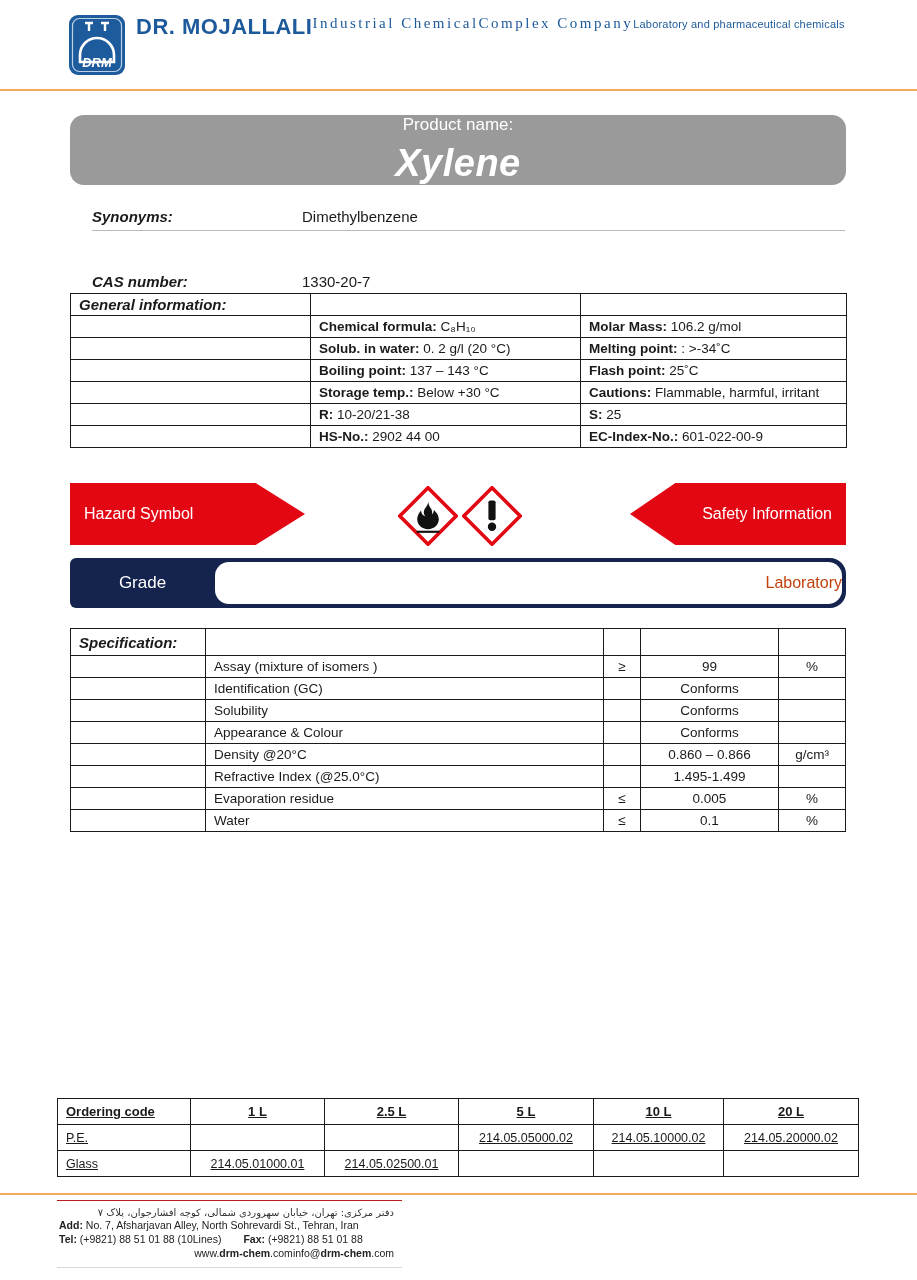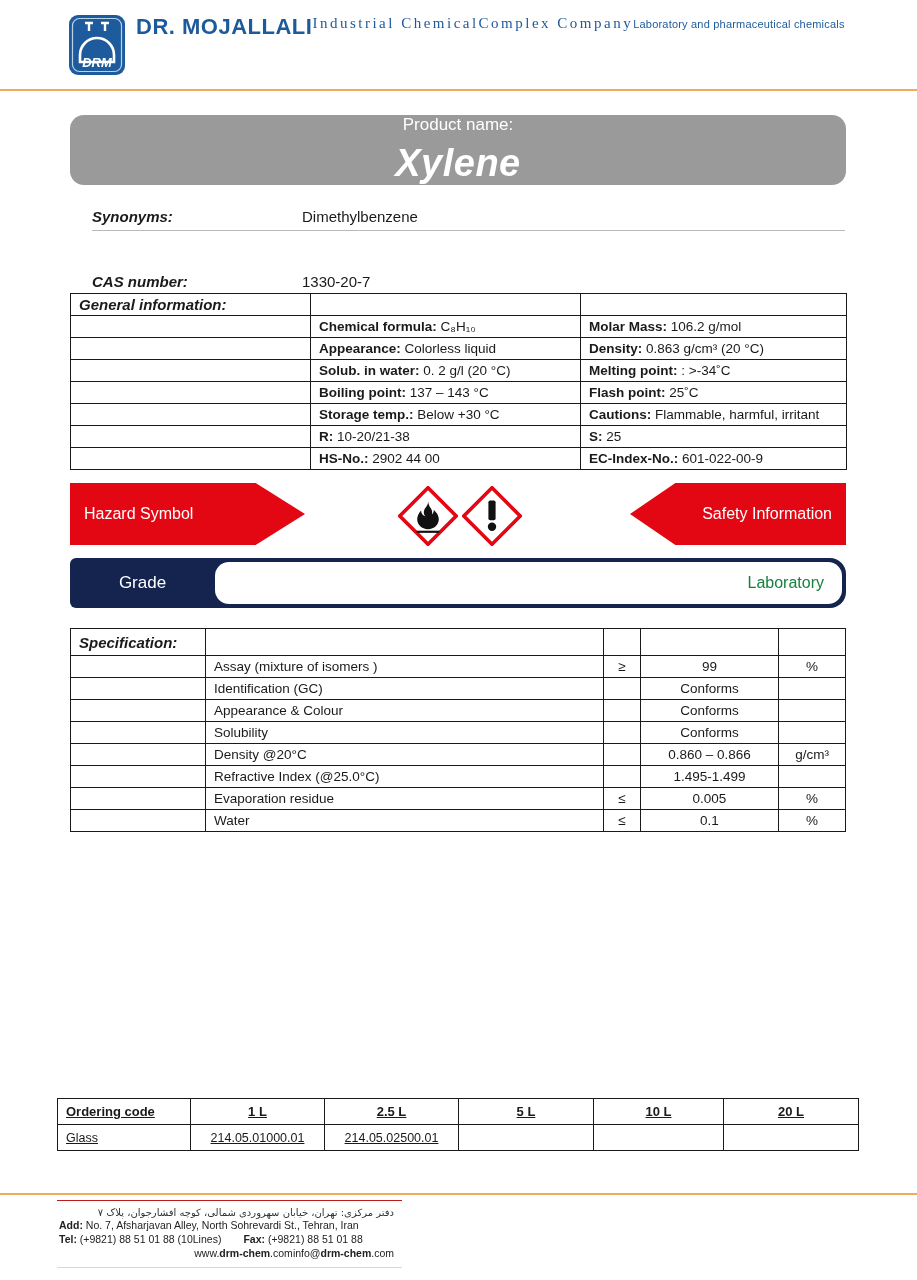--- a/index.html
+++ b/index.html
@@ -58,21 +58,21 @@
   .ghs.g1 { left:398px; }
   .ghs.g2 { left:462px; }
 
   
   .grade-bar { position:absolute; left:70px; top:558px; width:776px; height:50px;
     background:#14244e; border-radius:6px 16px 16px 6px; }
   .grade-label { position:absolute; left:0; top:0; width:145px; height:50px; color:#fff;
     display:flex; align-items:center; justify-content:center; font-size:17px; }
   .grade-value { position:absolute; left:145px; top:4px; right:4px; bottom:4px; background:#fff;
     border-radius:14px; display:flex; align-items:center; justify-content:flex-end;
-    padding-right:18px; font-size:16px; color:#15803d; }
+    font-size:16px; color:#c2410c; }
 
   
   .order-table { position:absolute; left:57px; top:1098px; width:801px;text-decoration:underline; }
   .order-table td { height:26px; font-size:12.5px; text-align:center; }
   .order-table td.first { text-align:left; }
   .order-table tr.head td { font-weight:bold; font-size:13px; }
 
   
   .footer-rule { position:absolute; left:0; top:1193px; width:917px; height:2px; background:#f3a95c; }
   .footer-box { position:absolute; left:57px; top:1200px; width:345px;
@@ -133,25 +133,20 @@
       <td></td>
           <td></td>
     </tr>
     <tr>
       <td></td>
       <td><b>Chemical formula:</b> <span>C₈H₁₀</span></td>
       <td><b>Molar Mass:</b> <span>106.2 g/mol</span></td>
     </tr>
     <tr>
       <td></td>
-      <td><b>Appearance:</b> <span>Colorless liquid</span></td>
-      <td><b>Density:</b> <span>0.863 g/cm³ (20 °C)</span></td>
-    </tr>
-    <tr>
-      <td></td>
       <td><b>Solub. in water:</b> <span>0. 2 g/l (20 °C)</span></td>
       <td><b>Melting point:</b> <span>: &gt;-34˚C</span></td>
     </tr>
     <tr>
       <td></td>
       <td><b>Boiling point:</b> <span>137 – 143 °C</span></td>
       <td><b>Flash point:</b> <span>25˚C</span></td>
     </tr>
     <tr>
       <td></td>
@@ -220,28 +215,28 @@
     </tr>
     <tr>
       <td></td>
       <td>Identification  (GC)</td>
       <td class="c-center"></td>
       <td class="c-center">Conforms</td>
       <td class="c-center"></td>
     </tr>
     <tr>
       <td></td>
+      <td>Solubility</td>
+      <td class="c-center"></td>
+      <td class="c-center">Conforms</td>
+      <td class="c-center"></td>
+    </tr>
+    <tr>
+      <td></td>
       <td>Appearance &amp; Colour</td>
-      <td class="c-center"></td>
-      <td class="c-center">Conforms</td>
-      <td class="c-center"></td>
-    </tr>
-    <tr>
-      <td></td>
-      <td>Solubility</td>
       <td class="c-center"></td>
       <td class="c-center">Conforms</td>
       <td class="c-center"></td>
     </tr>
     <tr>
       <td></td>
       <td>Density @20°C</td>
       <td class="c-center"></td>
       <td class="c-center">0.860 – 0.866</td>
       <td class="c-center">g/cm³</td>
@@ -282,20 +277,28 @@
     <tbody>
         <tr class="head">
       <td class="first">Ordering code</td>
       <td>1 L</td>
       <td>2.5 L</td>
       <td>5 L</td>
       <td>10 L</td>
       <td>20 L</td>
     </tr>
     <tr>
+      <td class="first">P.E.</td>
+      <td></td>
+      <td></td>
+      <td>214.05.05000.02</td>
+      <td>214.05.10000.02</td>
+      <td>214.05.20000.02</td>
+    </tr>
+    <tr>
       <td class="first">Glass</td>
       <td>214.05.01000.01</td>
       <td>214.05.02500.01</td>
       <td></td>
       <td></td>
       <td></td>
     </tr>
   </tbody>
     </table>
 

